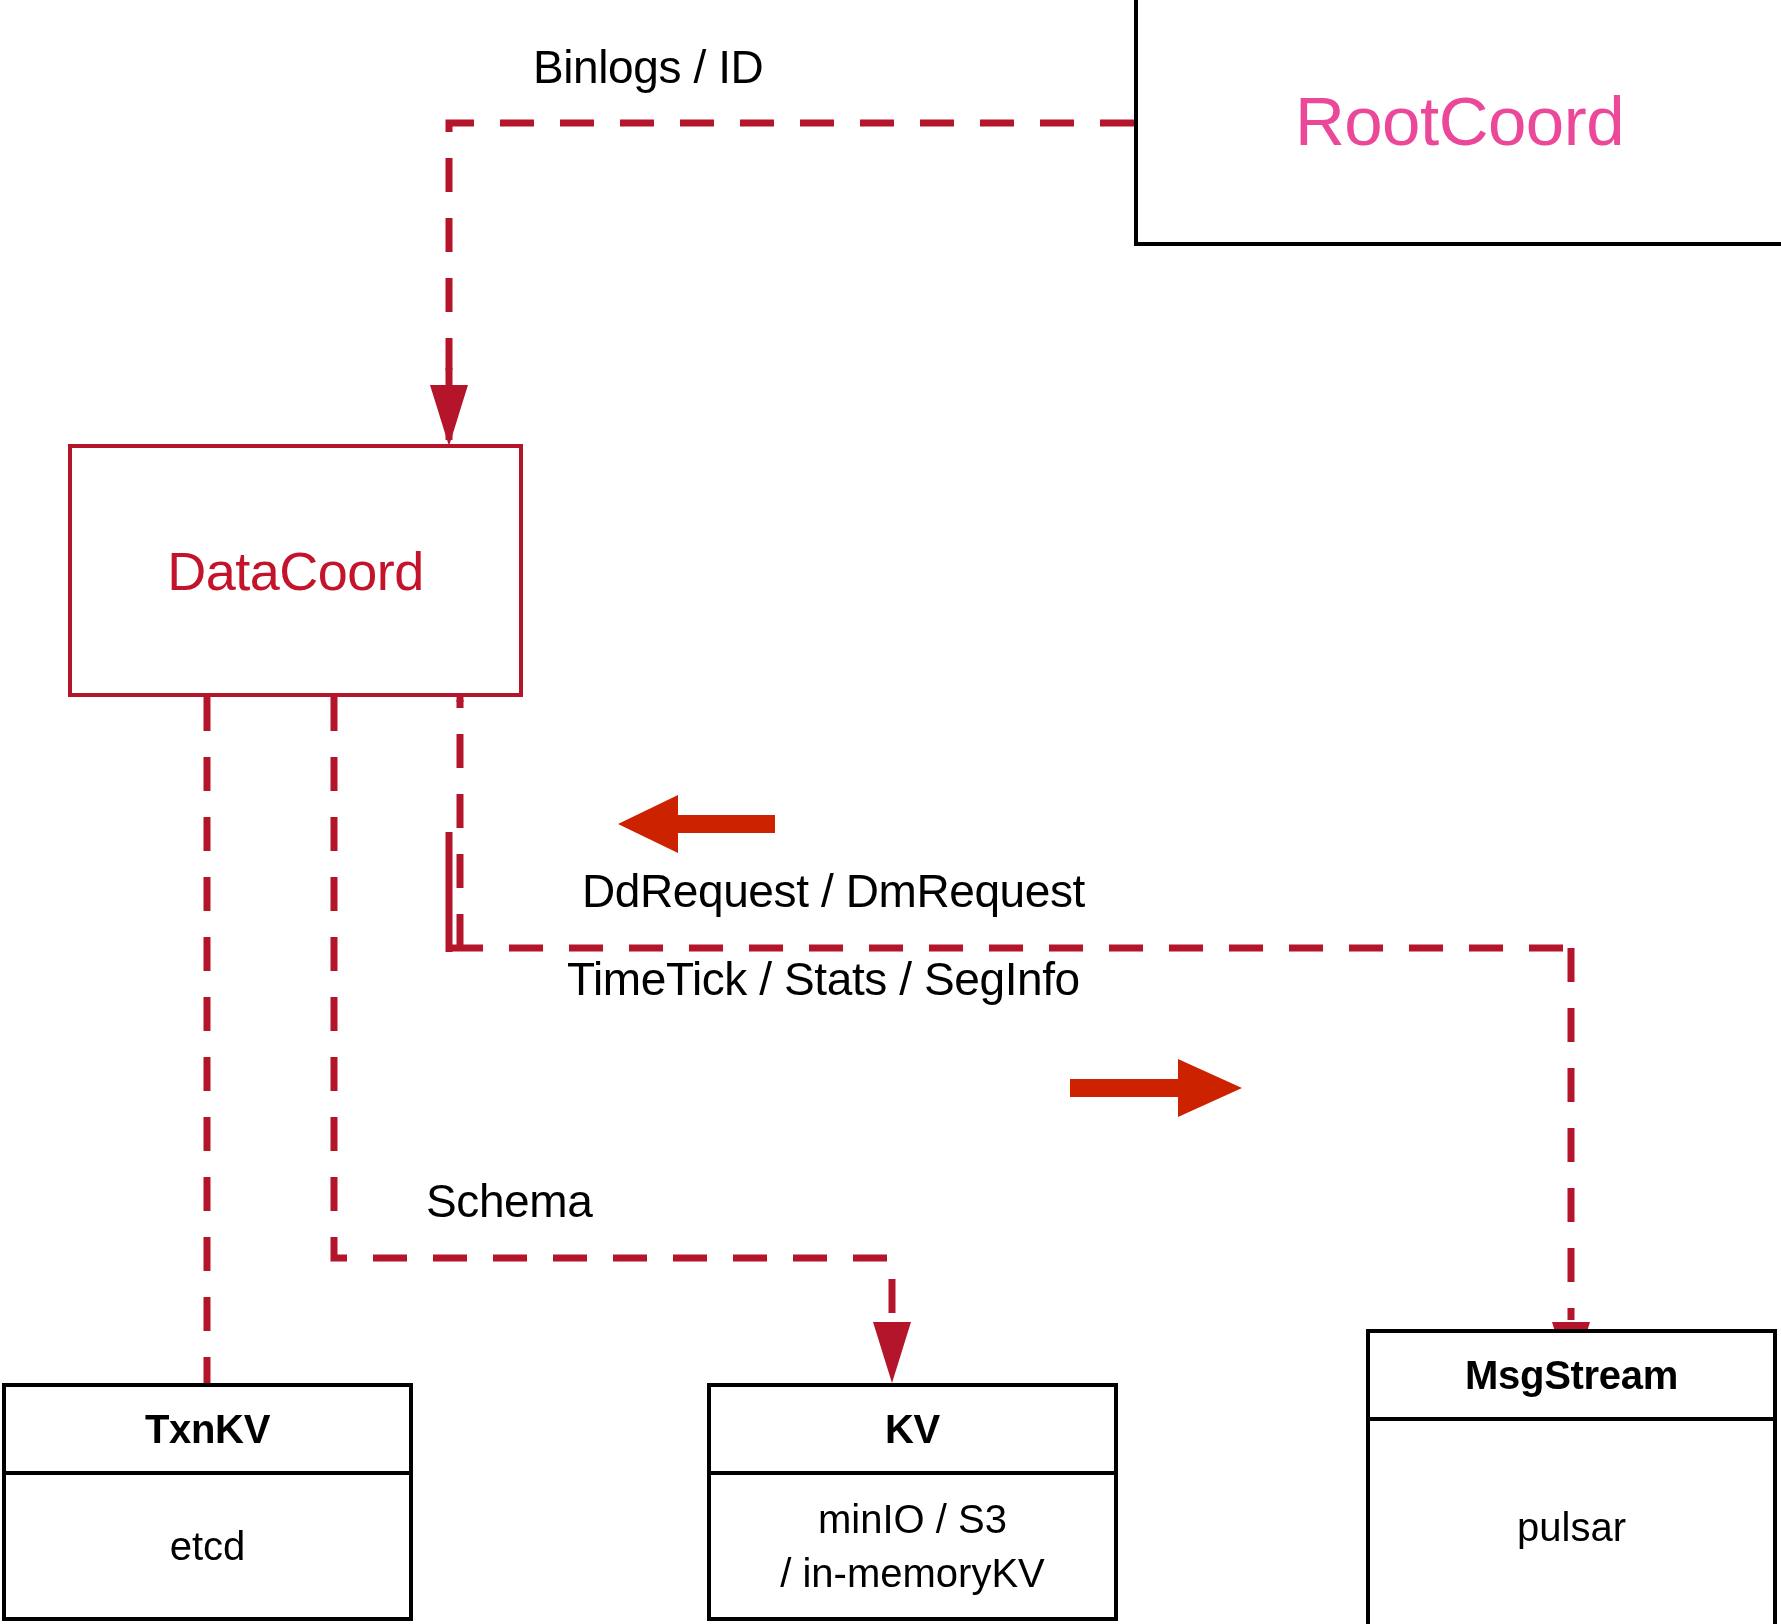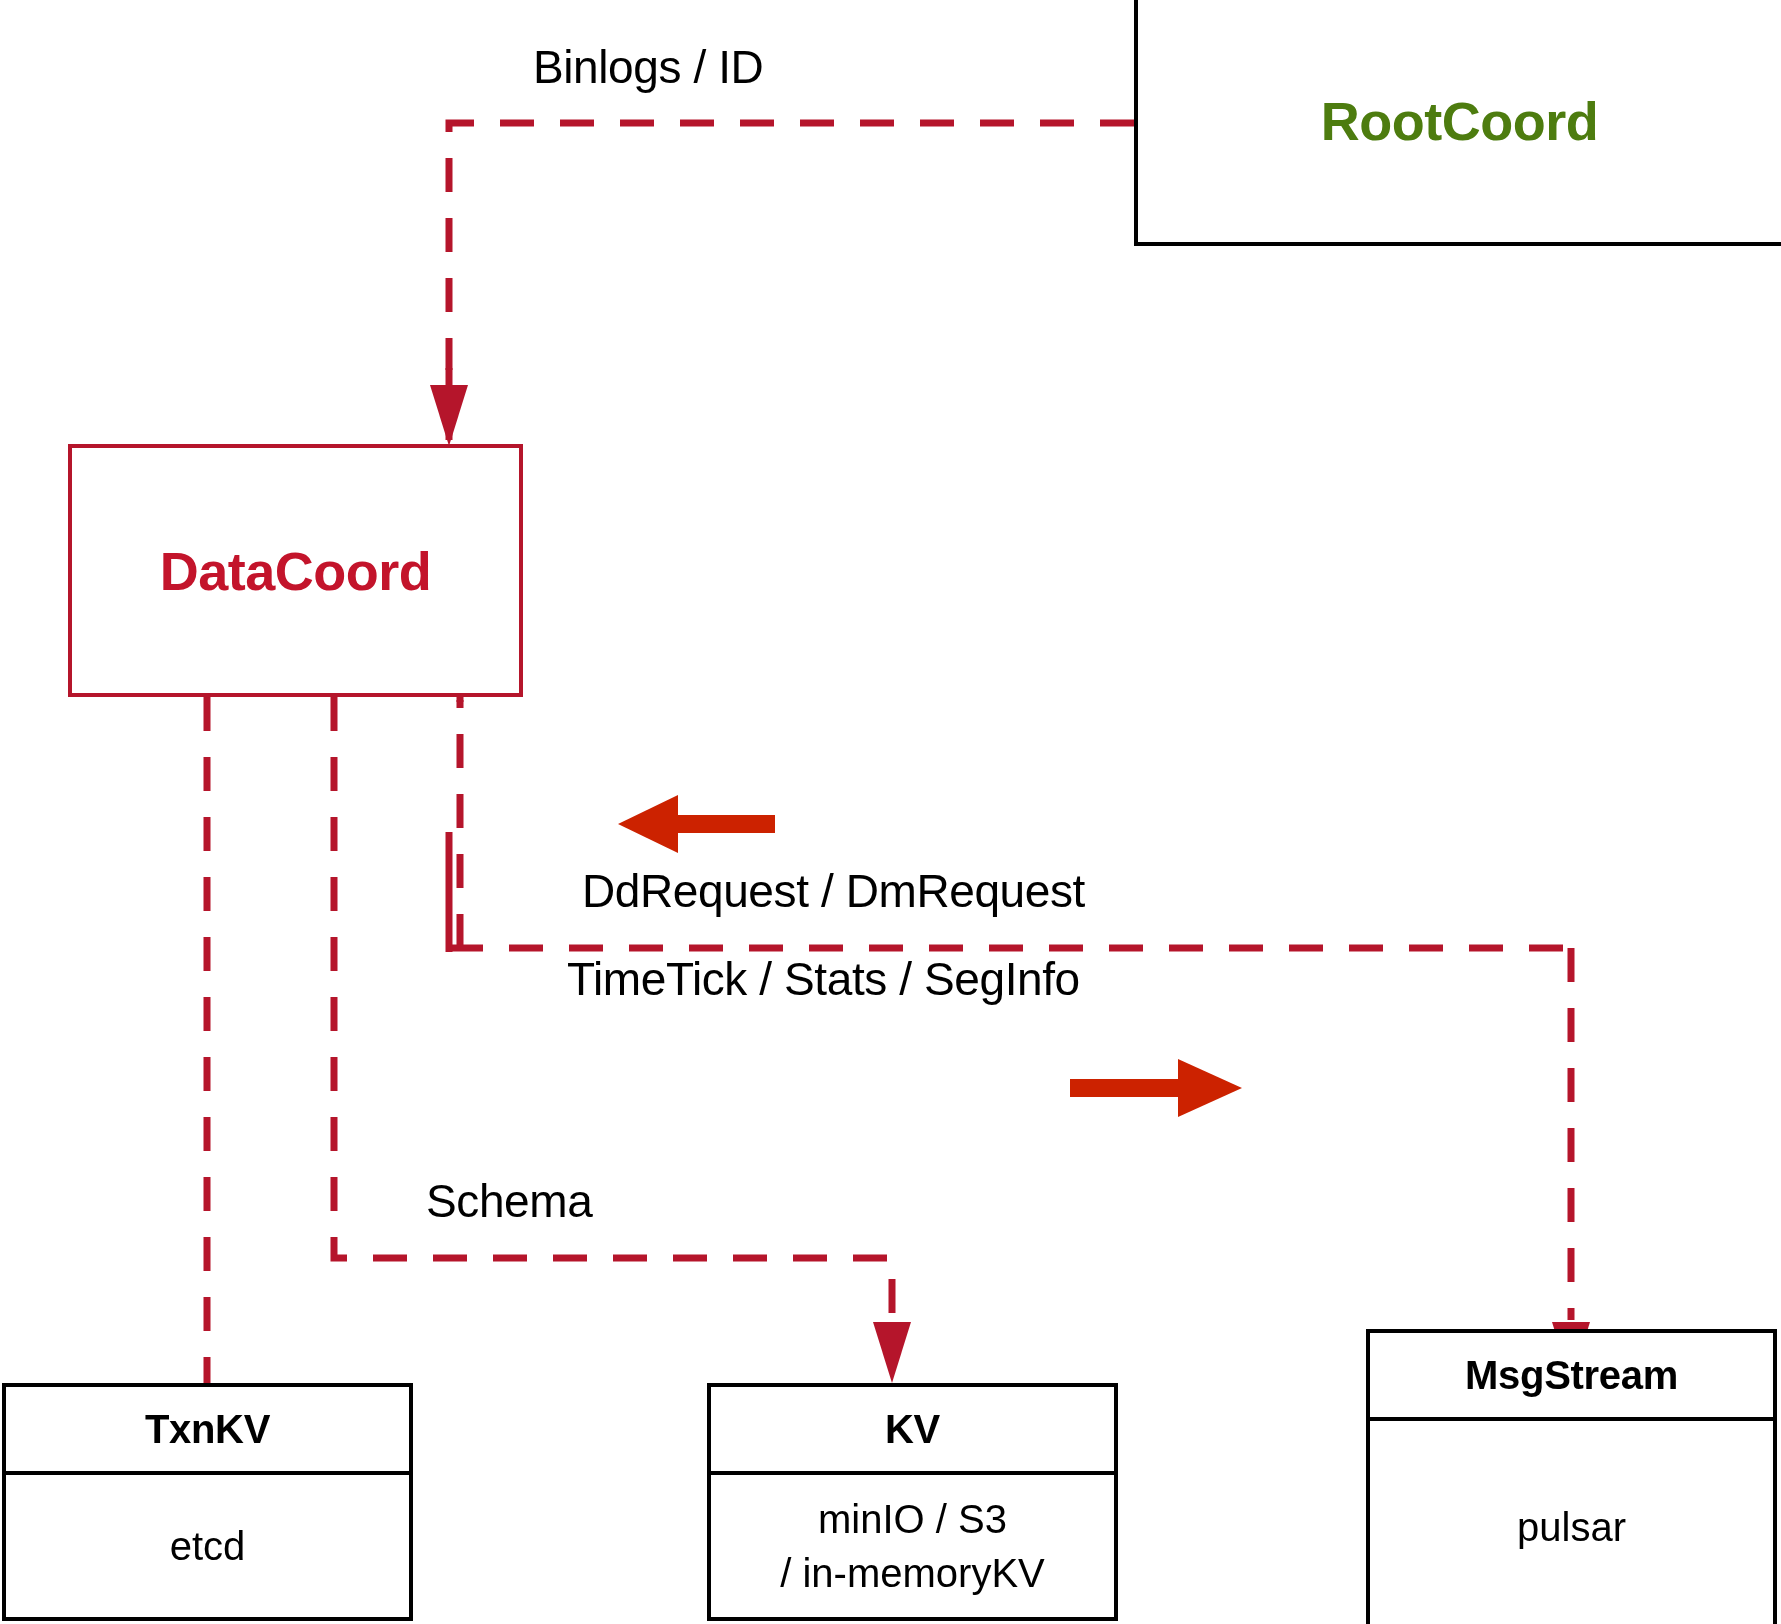--- a/index.html
+++ b/index.html
@@ -27,35 +27,35 @@
     box-sizing: border-box;
     background: #ffffff;
   }
   .node-plain {
     border: 4px solid #000000;
     display: flex;
     align-items: center;
     justify-content: center;
   }
   .node-plain .node-title {
-    font-size: 54px;
-    color: #4d7c0f;
-    font-weight: 700;
+    font-size: 69px;
+    color: #ec4899;
+    font-weight: 400;
     letter-spacing: -0.5px;
   }
   .node-accent {
     border: 4px solid #B5152B;
     display: flex;
     align-items: center;
     justify-content: center;
   }
   .node-accent .node-title {
     font-size: 54px;
     color: #C3142B;
-    font-weight: 700;
+    font-weight: 400;
     letter-spacing: -0.5px;
   }
   .node-split {
     border: 4px solid #000000;
     display: flex;
     flex-direction: column;
   }
   .node-split .split-header {
     height: 84px;
     min-height: 84px;

